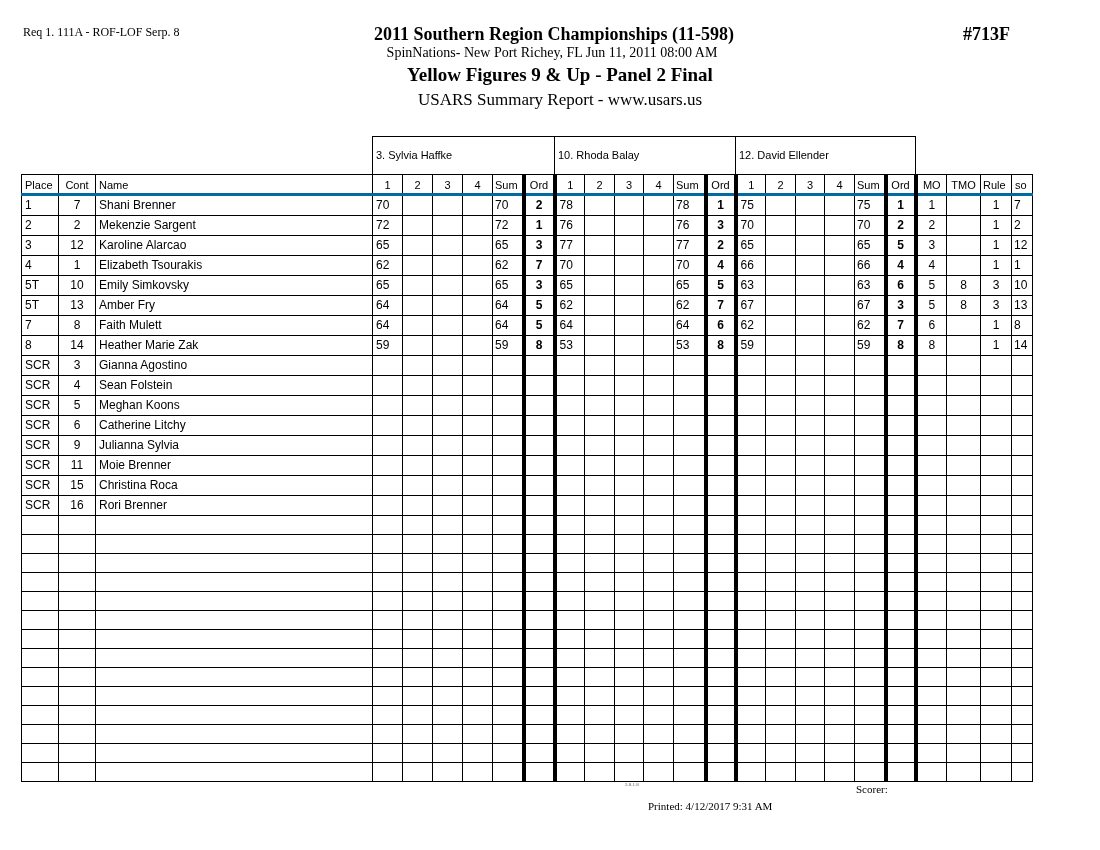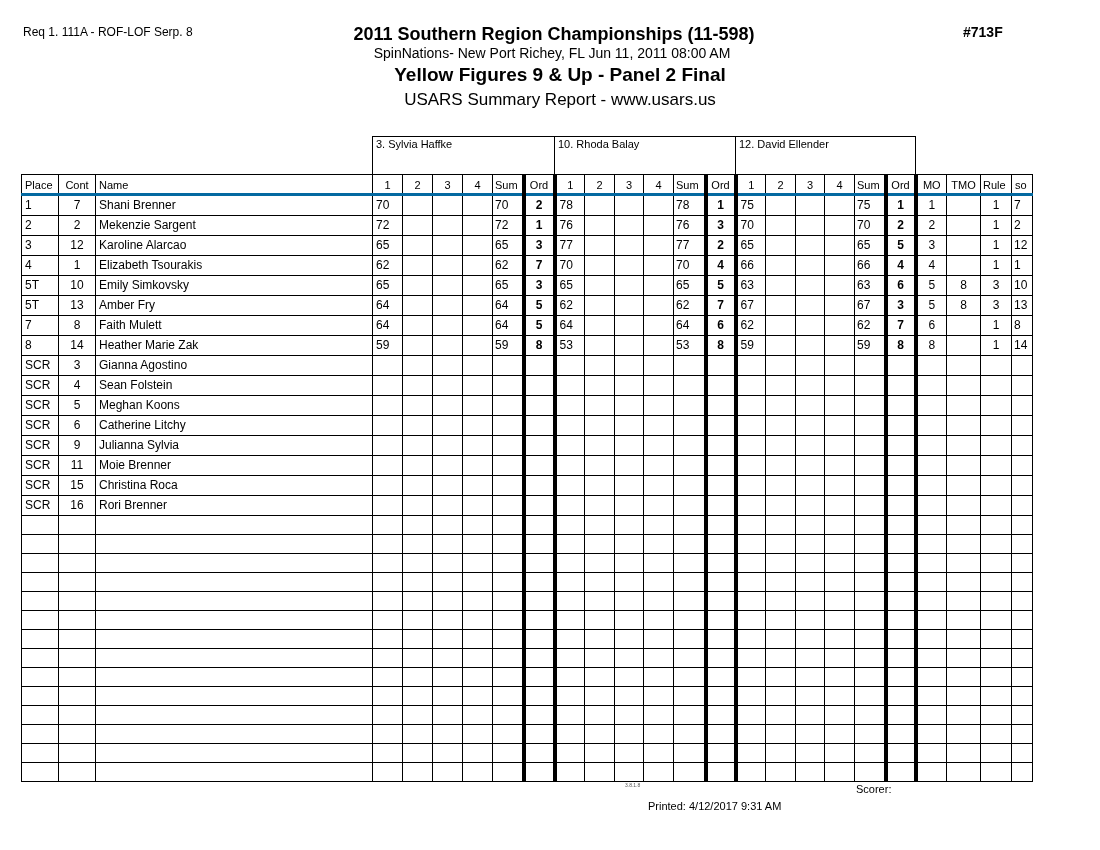--- a/index.html
+++ b/index.html
@@ -1,29 +1,29 @@
 <!DOCTYPE html>
 <html><head>
 <meta charset="utf-8">
 <style>
   html, body { margin:0; padding:0; background:#fff; }
   body { width:1100px; height:850px; position:relative; overflow:hidden;
          font-family:"Liberation Sans", sans-serif; color:#000; }
-  .abs { position:absolute; white-space:nowrap; }
+  .abs { position:absolute; white-space:nowrap;font-family:Liberation Serif, serif; }
   #req { left:23px; top:25px; font-size:12px; }
   #event-title { left:0; width:1100px; text-align:center; top:24px; font-size:18px; font-weight:bold; padding-left:4px; }
-  #event-num { left:963px; top:24px; font-size:14px; font-weight:bold; }
+  #event-num { left:963px; top:24px; font-size:18px; font-weight:bold; }
   #venue { left:0; width:1100px; text-align:center; top:45px; font-size:14px; padding-left:2px; }
   #subtitle { left:0; width:1100px; text-align:center; top:64px; font-size:19px; font-weight:bold; padding-left:10px; }
   #report { left:0; width:1100px; text-align:center; top:90px; font-size:17px; padding-left:10px; }
 
   table.grid { position:absolute; left:21px; top:136px; border-collapse:collapse; table-layout:fixed; }
   table.grid td { border:1px solid #000; height:19px; padding:0 3px; font-size:12px; line-height:19px;
                   overflow:hidden; white-space:nowrap; box-sizing:border-box; }
-  table.grid tr.judge-row td { height:38px; font-size:11px; vertical-align:top; line-height:13px; padding-top:1px;margin-top:9px; }
+  table.grid tr.judge-row td { height:38px; font-size:11px; vertical-align:top; line-height:13px; padding-top:12px;margin-top:9px; }
   table.grid tr.judge-row td.blank { border:none; }
   table.grid tr.hdr td { height:20px; font-size:11px; vertical-align:bottom; line-height:16px; }
   table.grid tr.hdr td { border-bottom:3px solid #0369a1; }
   table.grid td.c { text-align:center; }
   table.grid td.ord { text-align:center; font-weight:bold; border-left:4px solid #000; }
   table.grid td.bl { border-left:4px solid #000; }
   table.grid tr.hdr td.ord { font-weight:normal; }
   table.grid td.sum { padding-left:2px; }
   #printed { left:648px; top:783px; font-size:11px;margin-top:17px; }
   #printed-code { left:625px; top:782px; font-size:5px; color:#555; }

